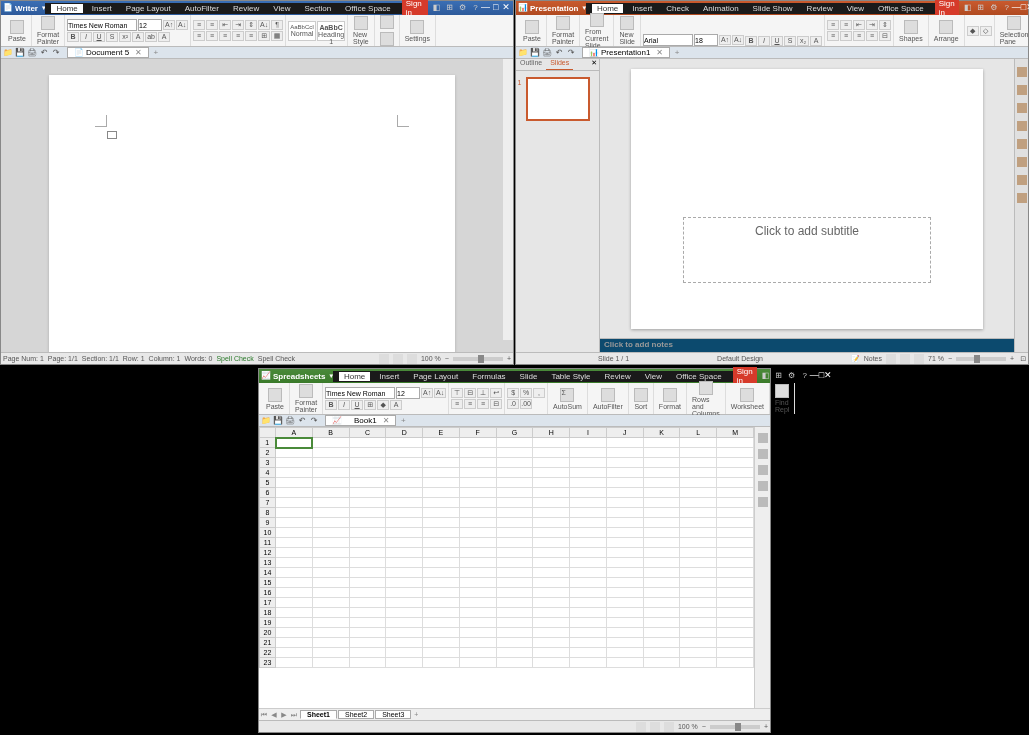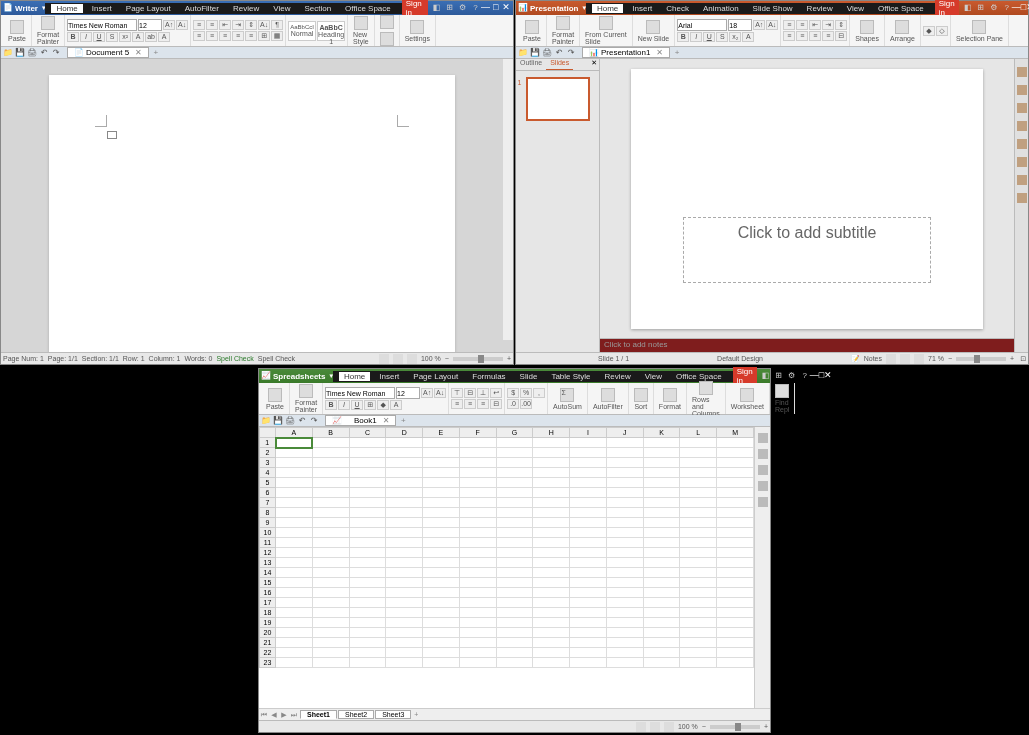--- a/index.html
+++ b/index.html
@@ -63,22 +63,22 @@
 .pres-sidebar-tabs { height: 12px; display: flex; font-size: 7px; border-bottom: 1px solid #bbb; }
 .pres-sidebar-tab { padding: 0 4px; cursor: pointer; color: #666; }
 .pres-sidebar-tab.active { color: #c95a2e; border-bottom: 1px solid #c95a2e; }
 .pres-thumbs { flex: 1; padding: 4px; }
 .pres-thumb { width: 64px; height: 44px; background: #fff; border: 2px solid #c95a2e; margin: 2px auto; position: relative; }
 .pres-thumb-num { position: absolute; left: -10px; top: 0; font-size: 7px; color: #c95a2e; }
 .pres-main { flex: 1; display: flex; flex-direction: column; background: #e6e6e6; }
 .pres-slide-area { flex: 1; display: flex; align-items: center; justify-content: center; position: relative; }
 .pres-slide { width: 352px; height: 260px; background: #fff; box-shadow: 0 1px 3px rgba(0,0,0,0.3); position: relative; }
 .pres-title-box { position: absolute; left: 28px; top: 82px; right: 28px; height: 56px; border: 1px dashed #aaa; display: flex; align-items: center; justify-content: center; font-size: 17px; color: #666; }
-.pres-subtitle-box { position: absolute; left: 52px; top: 148px; right: 52px; height: 66px; border: 1px dashed #aaa; display: flex; align-items: flex-start; justify-content: center; font-size: 16px; color: #666; padding-top: 6px; }
-.pres-notes { height: 14px; border-top: 1px solid #bbb; background: #7f1d1d; font-size: 8px; color: #999; padding: 1px 4px; }
+.pres-subtitle-box { position: absolute; left: 52px; top: 148px; right: 52px; height: 66px; border: 1px dashed #aaa; display: flex; align-items: flex-start; justify-content: center; font-size: 12px; color: #666; padding-top: 6px; }
+.pres-notes { height: 14px; border-top: 1px solid #bbb; background: #0c4a6e; font-size: 8px; color: #999; padding: 1px 4px; font-weight: bold; }
 .pres-right-panel { width: 14px; background: #e0e0e0; border-left: 1px solid #bbb; display: flex; flex-direction: column; gap: 8px; padding-top: 8px; align-items: center; }
 .pres-right-icon { width: 10px; height: 10px; background: #c0a080; cursor: pointer; }
 
 
 .ss-content { flex: 1; display: flex; flex-direction: column; background: #fff; }
 .ss-formula-row { height: 12px; display: flex; align-items: center; border-bottom: 1px solid #ccc; font-size: 8px; }
 .ss-namebox { width: 54px; border: 1px solid #aaa; height: 10px; padding: 0 2px; font-size: 7px; }
 .ss-fx { padding: 0 4px; color: #888; }
 .ss-formula-input { flex: 1; border: 1px solid #ccc; height: 10px; }
 .ss-grid-wrap { flex: 1; display: flex; overflow: hidden; }
@@ -310,21 +310,21 @@
           <span style="white-space:pre-line;">From Current
 Slide</span>
         </div>
       </div>
     <div class="ribbon-group">
         <div class="ribbon-btn">
           <div class="ribbon-btn-icon"></div>
           <span>New Slide</span>
         </div>
       </div>
-    <div class="ribbon-group" style="flex-direction:column;align-items:flex-start;gap:1px;">
+    <div class="ribbon-group" style="flex-direction:row;align-items:flex-end;gap:1px;">
       <div class="ribbon-row">
         <input class="font-select" style="width: 50px;" value="Arial">
         <input class="size-select" value="18" style="">
         <span class="ribbon-small-btn">A↑</span>
         <span class="ribbon-small-btn">A↓</span>
       </div>
       <div class="ribbon-row">
         <span class="ribbon-small-btn"><b>B</b></span>
         <span class="ribbon-small-btn"><i>I</i></span>
         <span class="ribbon-small-btn"><u>U</u></span>

